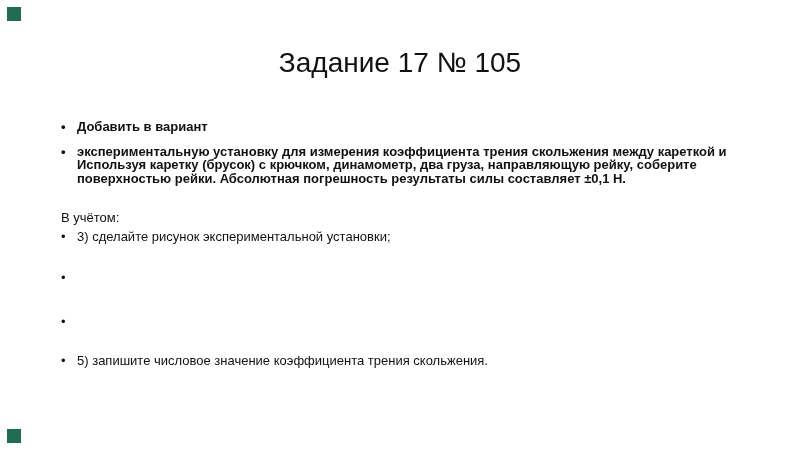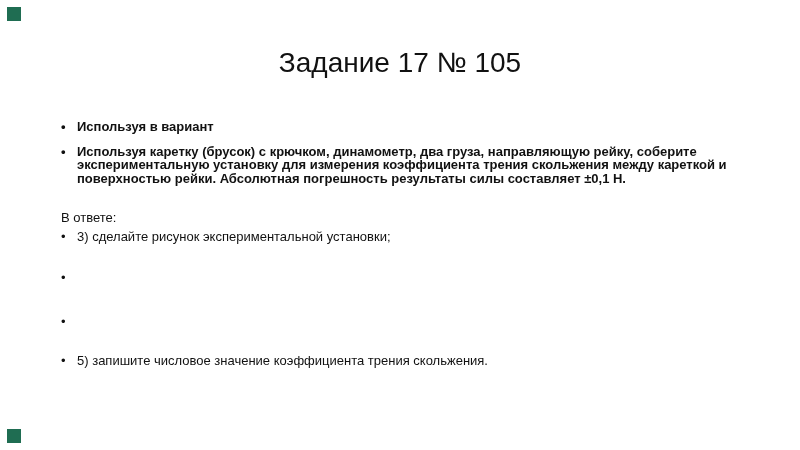--- a/index.html
+++ b/index.html
@@ -74,34 +74,34 @@
   <div class="corner-sq top-left" style="background: rgb(31, 109, 82);"></div>
   <div class="corner-sq bottom-left" style="background: rgb(31, 109, 82);"></div>
 
   <h1 class="title">Задание 17 № 105</h1>
 
   <div class="content">
 
     <div class="row bold-text">
       <span class="dot">•</span>
       <div class="lines">
-        <div>Используя в вариант</div>
+        <div>Добавить в вариант</div>
       </div>
     </div>
 
     <div class="row bold-text bullet-2">
       <span class="dot">•</span>
       <div class="lines">
+        <div>экспериментальную установку для измерения коэффициента трения скольжения между кареткой и</div>
         <div>Используя каретку (брусок) с крючком, динамометр, два груза, направляющую рейку, соберите</div>
-        <div>экспериментальную установку для измерения коэффициента трения скольжения между кареткой и</div>
         <div>поверхностью рейки. Абсолютная погрешность результаты силы составляет ±0,1 Н.</div>
       </div>
     </div>
 
-    <div class="answer-heading">В ответе:</div>
+    <div class="answer-heading">В учётом:</div>
 
     <div class="row item-1">
       <span class="dot">•</span>
       <div class="lines">
         <div>3) сделайте рисунок экспериментальной установки;</div>
       </div>
     </div>
 
     <div class="row item-2">
       <span class="dot">•</span>

